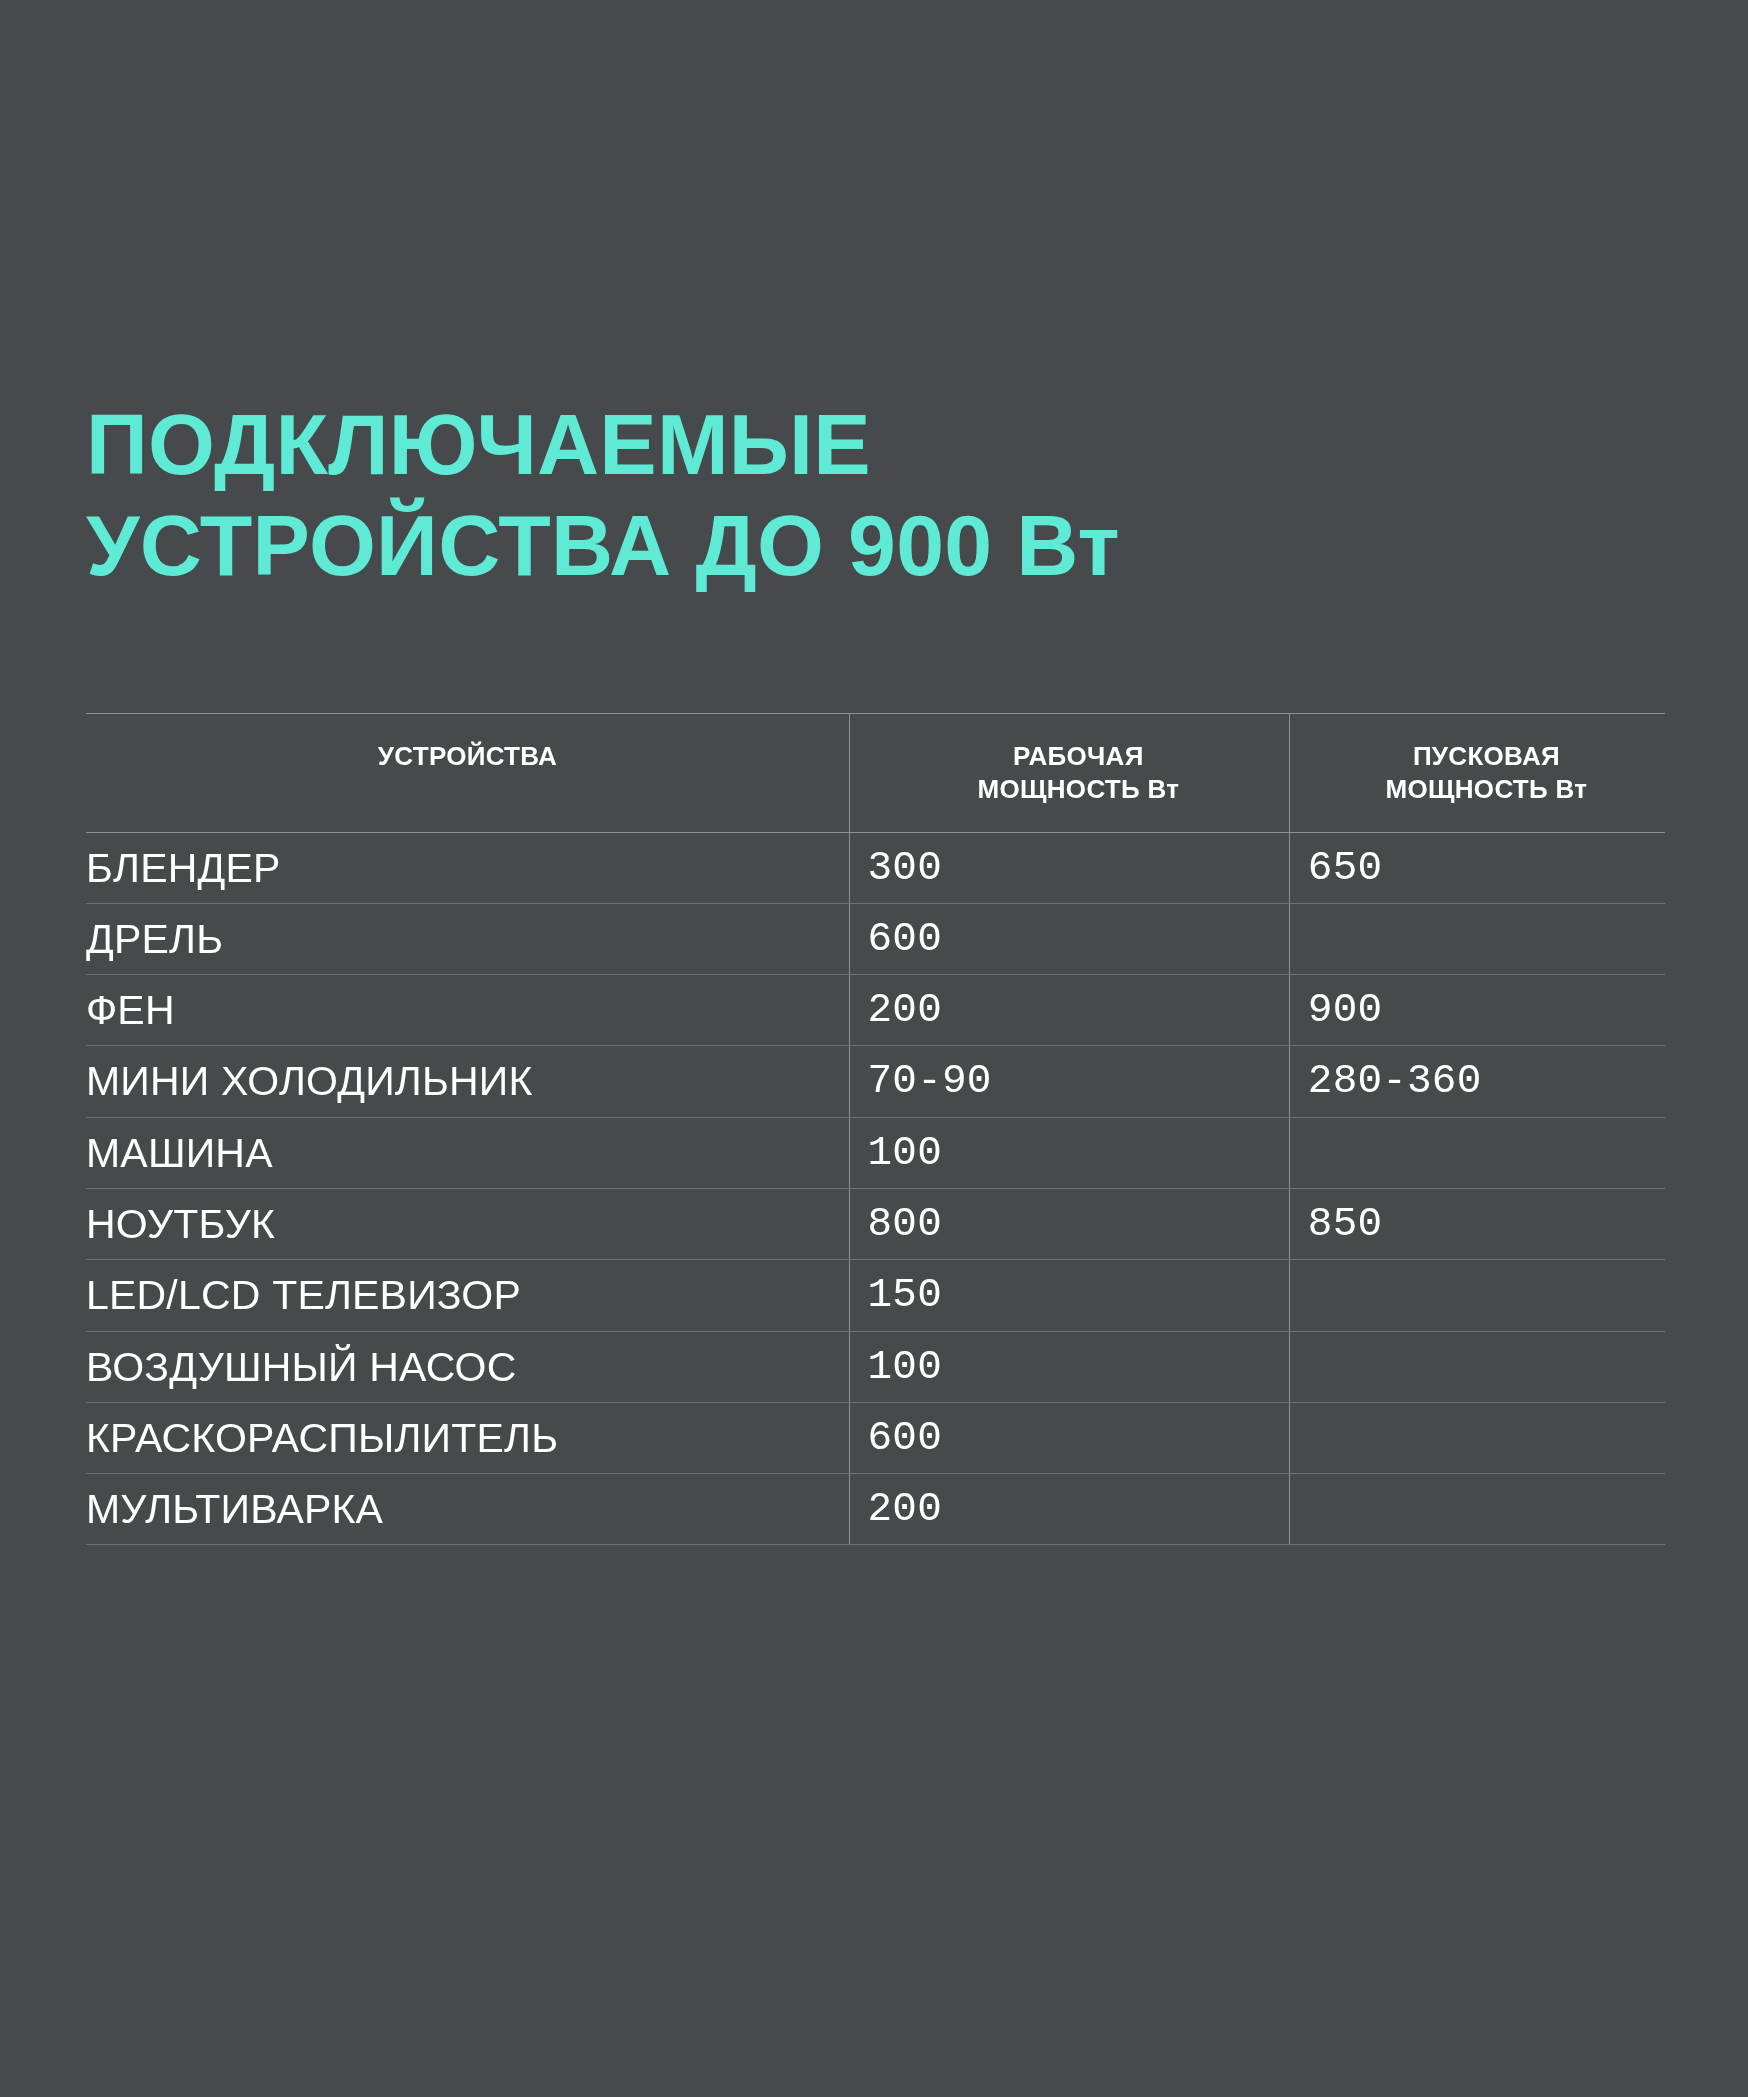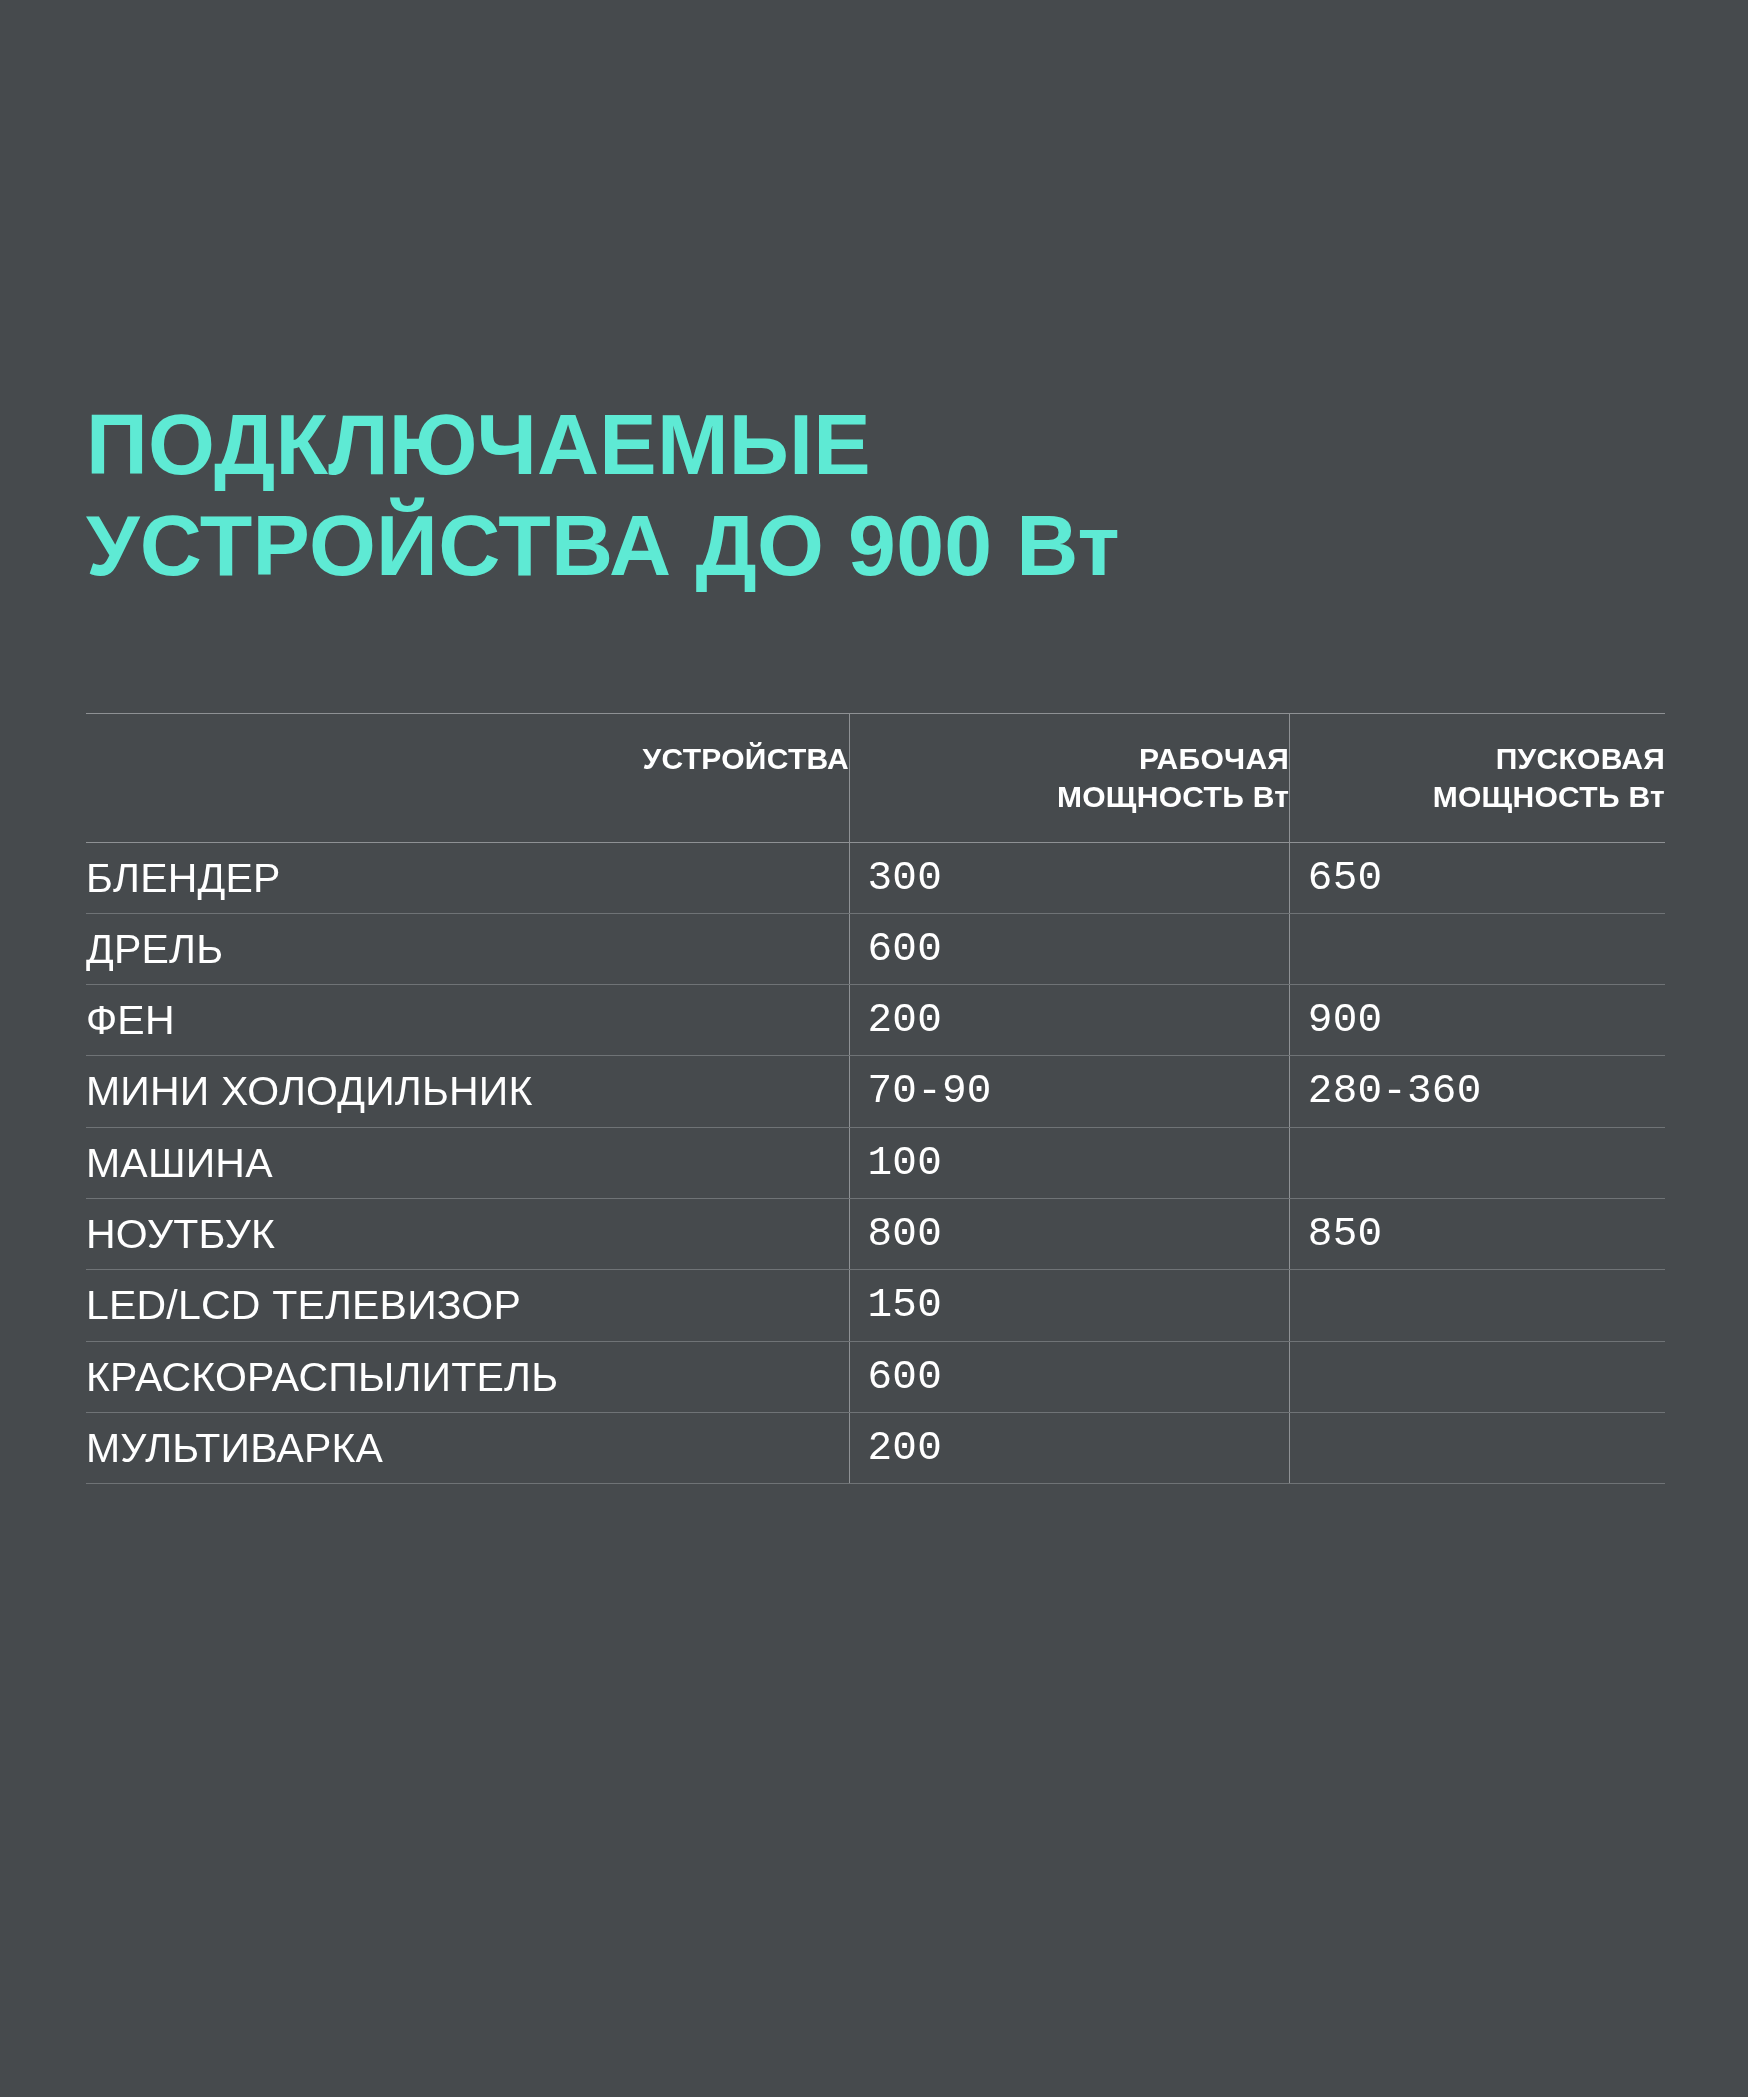--- a/index.html
+++ b/index.html
@@ -45,23 +45,23 @@
   table.spec {
     width: 100%;
     border-collapse: collapse;
     table-layout: fixed;
   }
   table.spec col.c1 { width: 763px; }
   table.spec col.c2 { width: 440px; }
   table.spec col.c3 { width: 375px; }
 
   table.spec thead th {
-    text-align: right;
+    text-align: center;
     vertical-align: top;
-    font-size: 30px;
+    font-size: 26px;
     line-height: 1.26;
     font-weight: bold;
     letter-spacing: 0.3px;
     color: #ffffff;
     padding: 26px 0 26px 0;
     border-top: 1.7px solid #8e9194;
     border-bottom: 1.7px solid #8e9194;
     box-sizing: border-box;
   }
   table.spec thead th.col-head-2,
@@ -155,20 +155,25 @@
           <td class="v0">НОУТБУК</td>
           <td class="v1">800</td>
           <td class="v2">850</td>
         </tr>
         <tr>
           <td class="v0">LED/LCD ТЕЛЕВИЗОР</td>
           <td class="v1">150</td>
           <td class="v2"></td>
         </tr>
         <tr>
+          <td class="v0">ВОЗДУШНЫЙ НАСОС</td>
+          <td class="v1">100</td>
+          <td class="v2"></td>
+        </tr>
+        <tr>
           <td class="v0">КРАСКОРАСПЫЛИТЕЛЬ</td>
           <td class="v1">600</td>
           <td class="v2"></td>
         </tr>
         <tr>
           <td class="v0">МУЛЬТИВАРКА</td>
           <td class="v1">200</td>
           <td class="v2"></td>
         </tr>
       </tbody>

